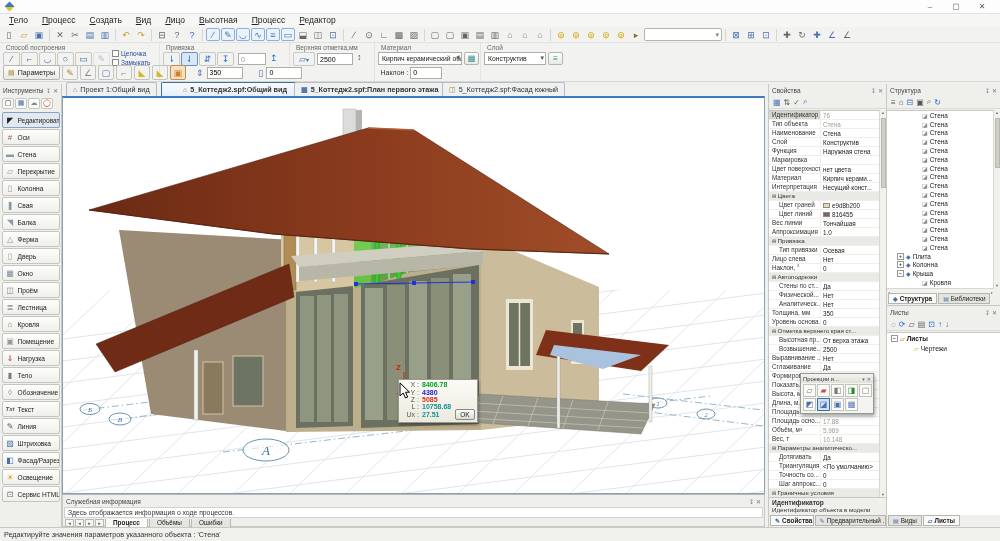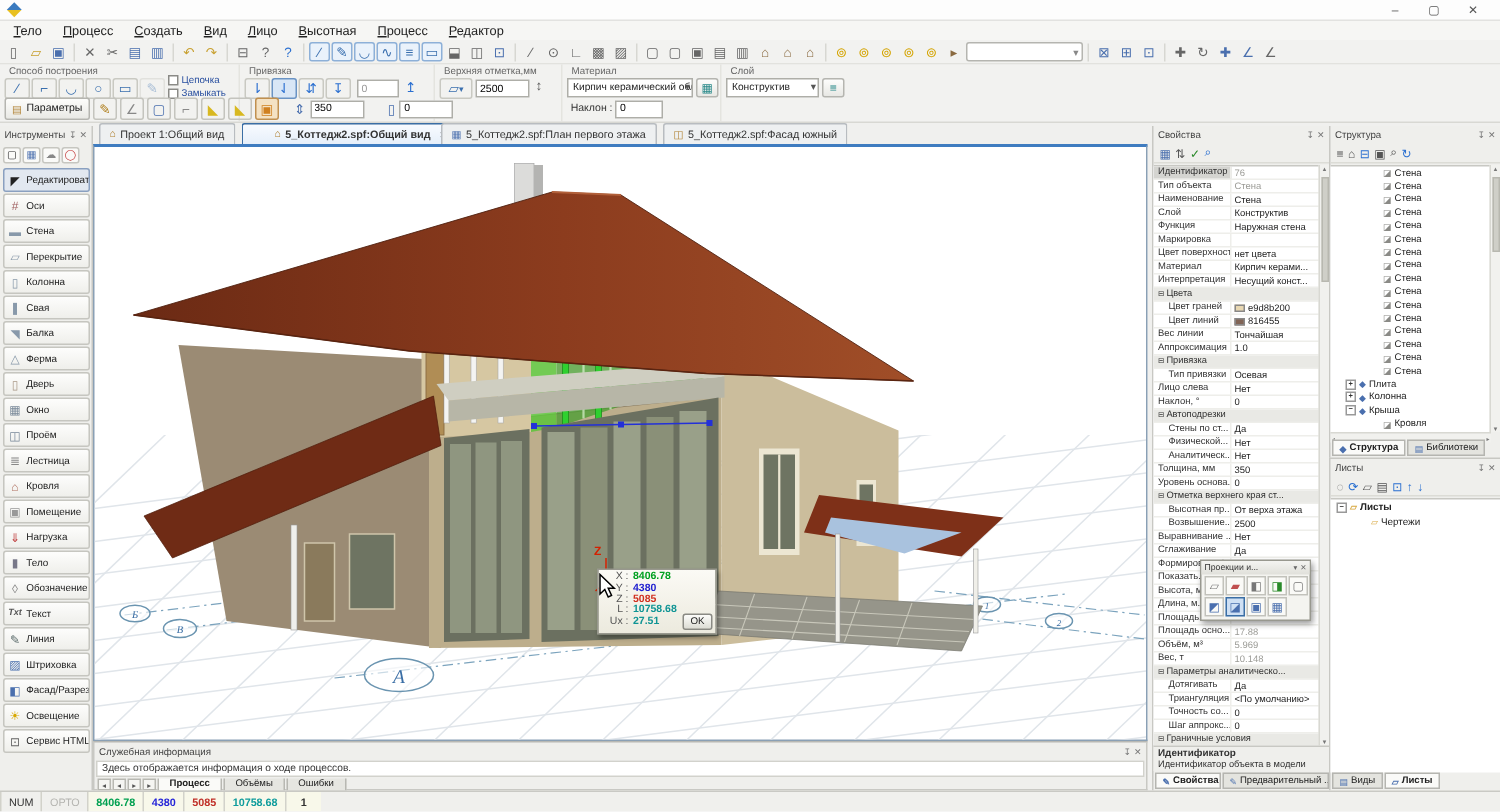--- a/index.html
+++ b/index.html
@@ -457,21 +457,21 @@
       <span>Проект 1:Общий вид</span>
 
     </div>
 
     <div class="vtab on" style="left: 99px; padding-left: 21px;">
       <i class="vticon shown" style="color: rgb(176, 128, 48);">⌂</i>
       <span>5_Коттедж2.spf:Общий вид</span>
       <b class="vtclose">✕</b>
     </div>
 
-    <div class="vtab" style="left: 232px;">
+    <div class="vtab" style="left: 232px; font-weight: bold;">
       <i class="vticon shown" style="color: rgb(74, 111, 174);">▦</i>
       <span>5_Коттедж2.spf:План первого этажа</span>
 
     </div>
 
     <div class="vtab" style="left: 380px;">
       <i class="vticon shown" style="color: rgb(176, 128, 48);">◫</i>
       <span>5_Коттедж2.spf:Фасад южный</span>
 
     </div>
@@ -1454,23 +1454,14 @@
         <span>Виды</span>
       </span>
       <span class="btab on">
         <i>▱</i>
         <span>Листы</span>
       </span>
     </div>
 </div>
 
 <div id="statusbar">
-  <span style="display:flex">
-
-  <span class="scell plain shown" style="color: rgb(51, 51, 51);">NUM</span>
-      <span class="scell plain shown" style="color: rgb(180, 180, 176);">ОРТО</span>
-      <span class="scell shown" style="color: rgb(0, 160, 80);">8406.78</span>
-      <span class="scell shown" style="color: rgb(38, 38, 216);">4380</span>
-      <span class="scell shown" style="color: rgb(192, 48, 40);">5085</span>
-      <span class="scell shown" style="color: rgb(15, 156, 156);">10758.68</span>
-      <span class="scell shown" style="color: rgb(51, 51, 51);">1</span>
-    </span>
+  <span id="sb-msg">Редактируйте значения параметров указанного объекта : 'Стена'</span>
 </div>
 
 </body></html>

